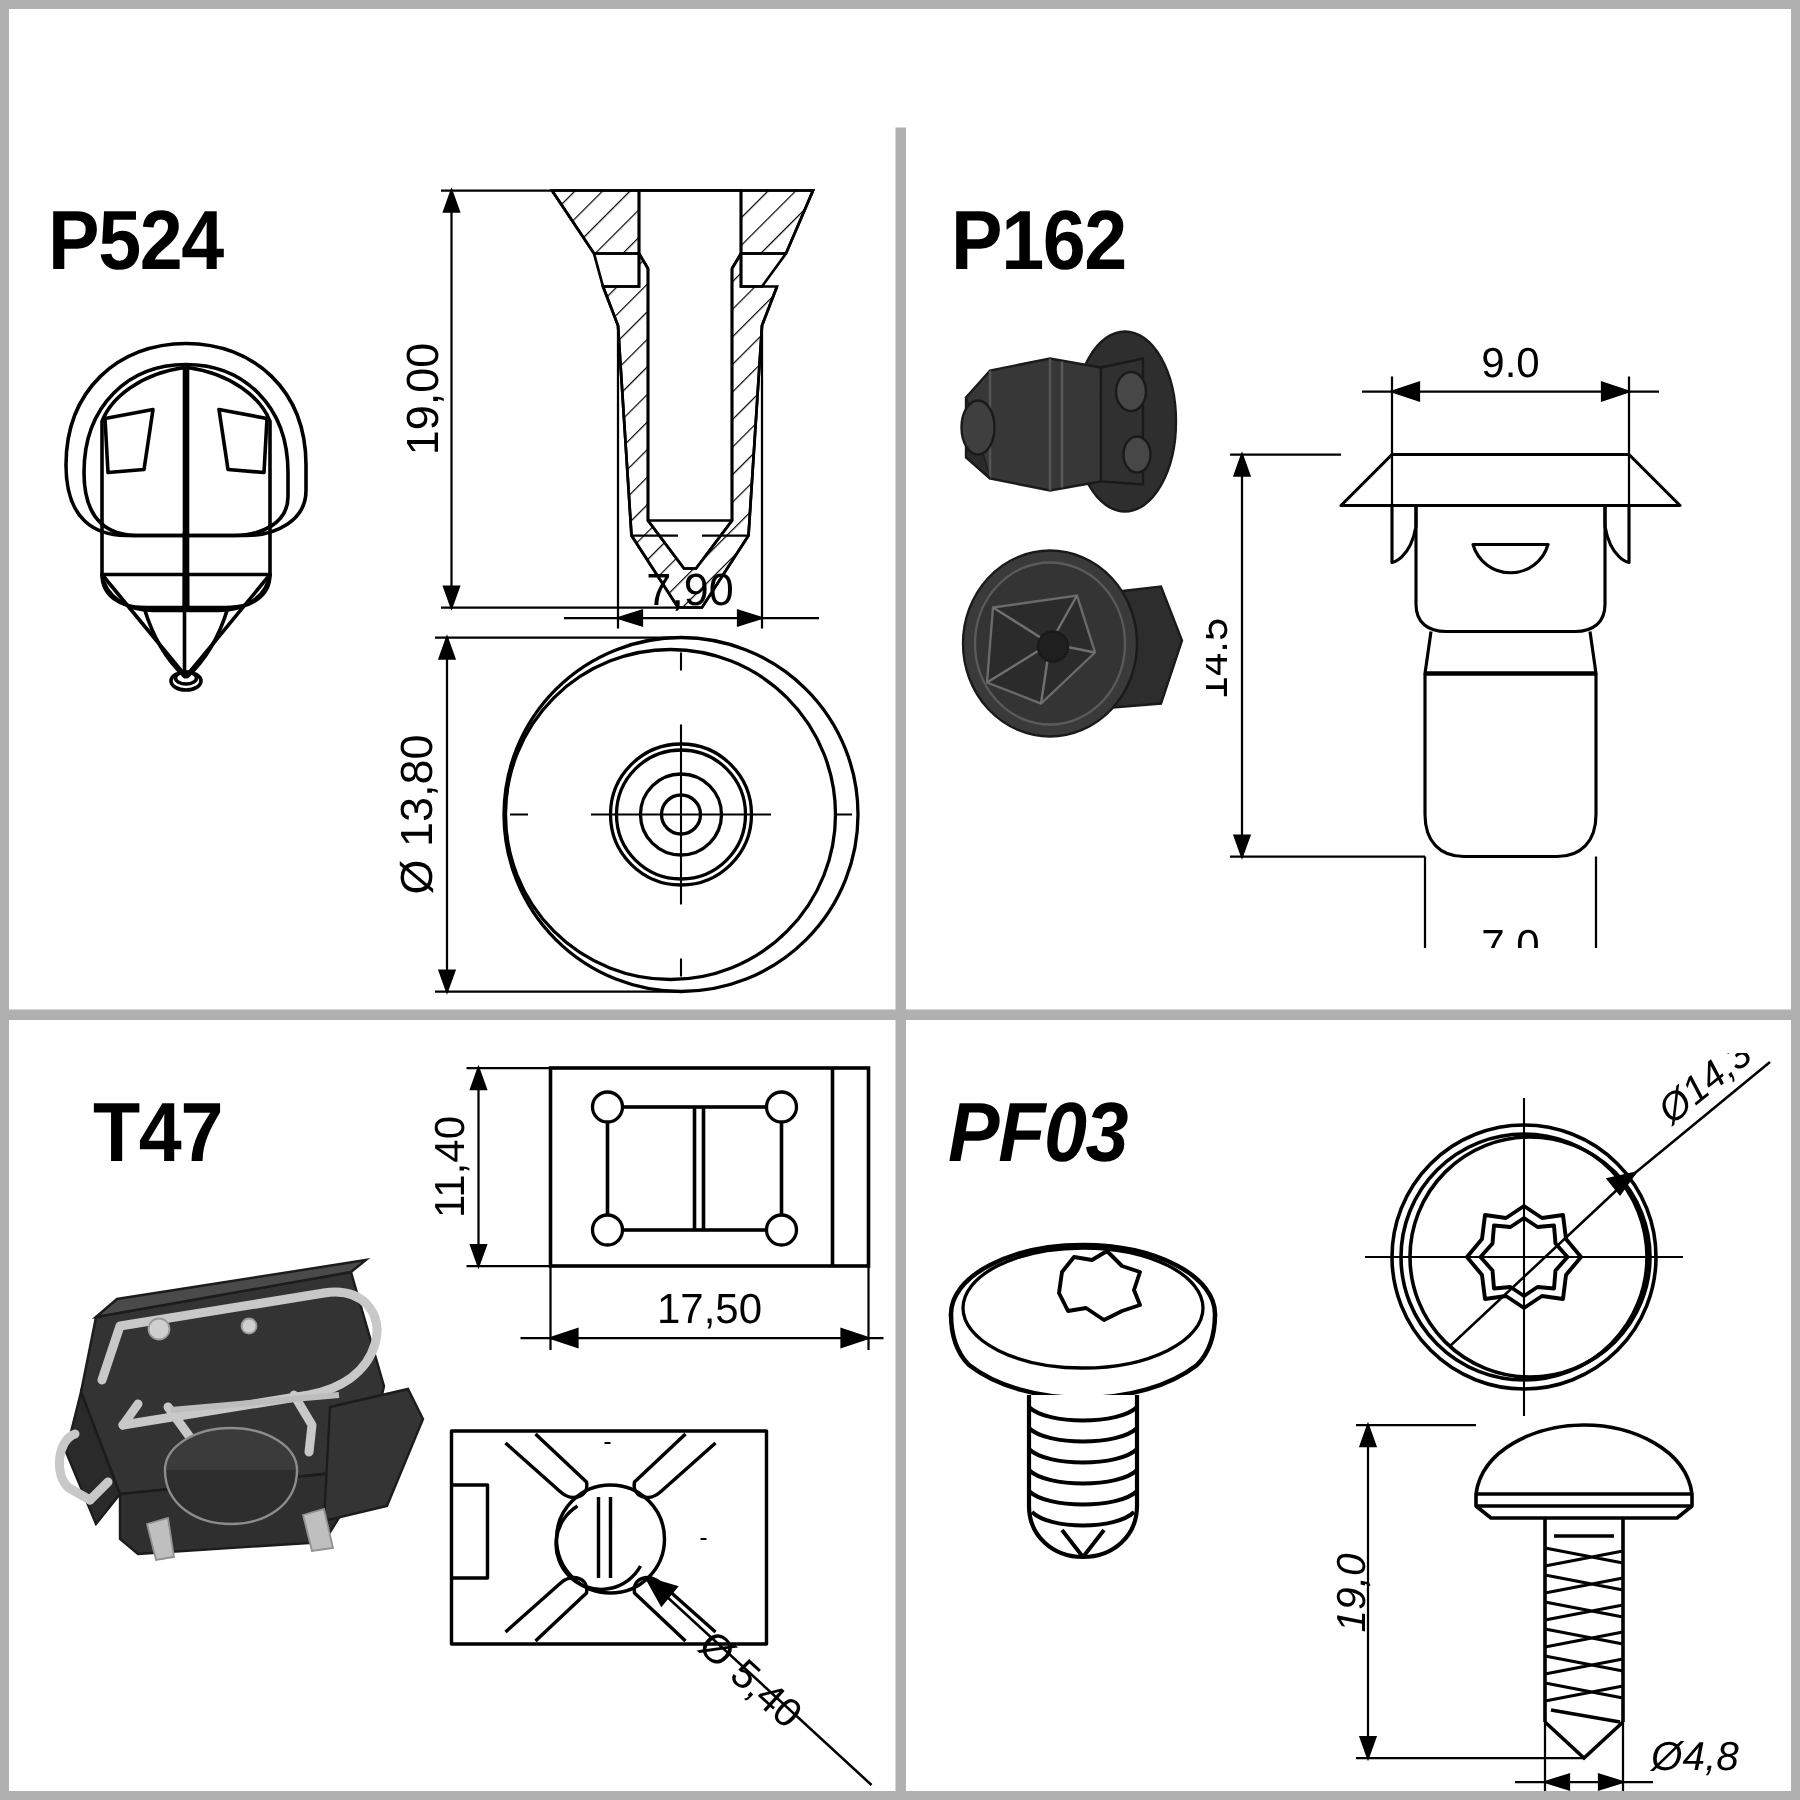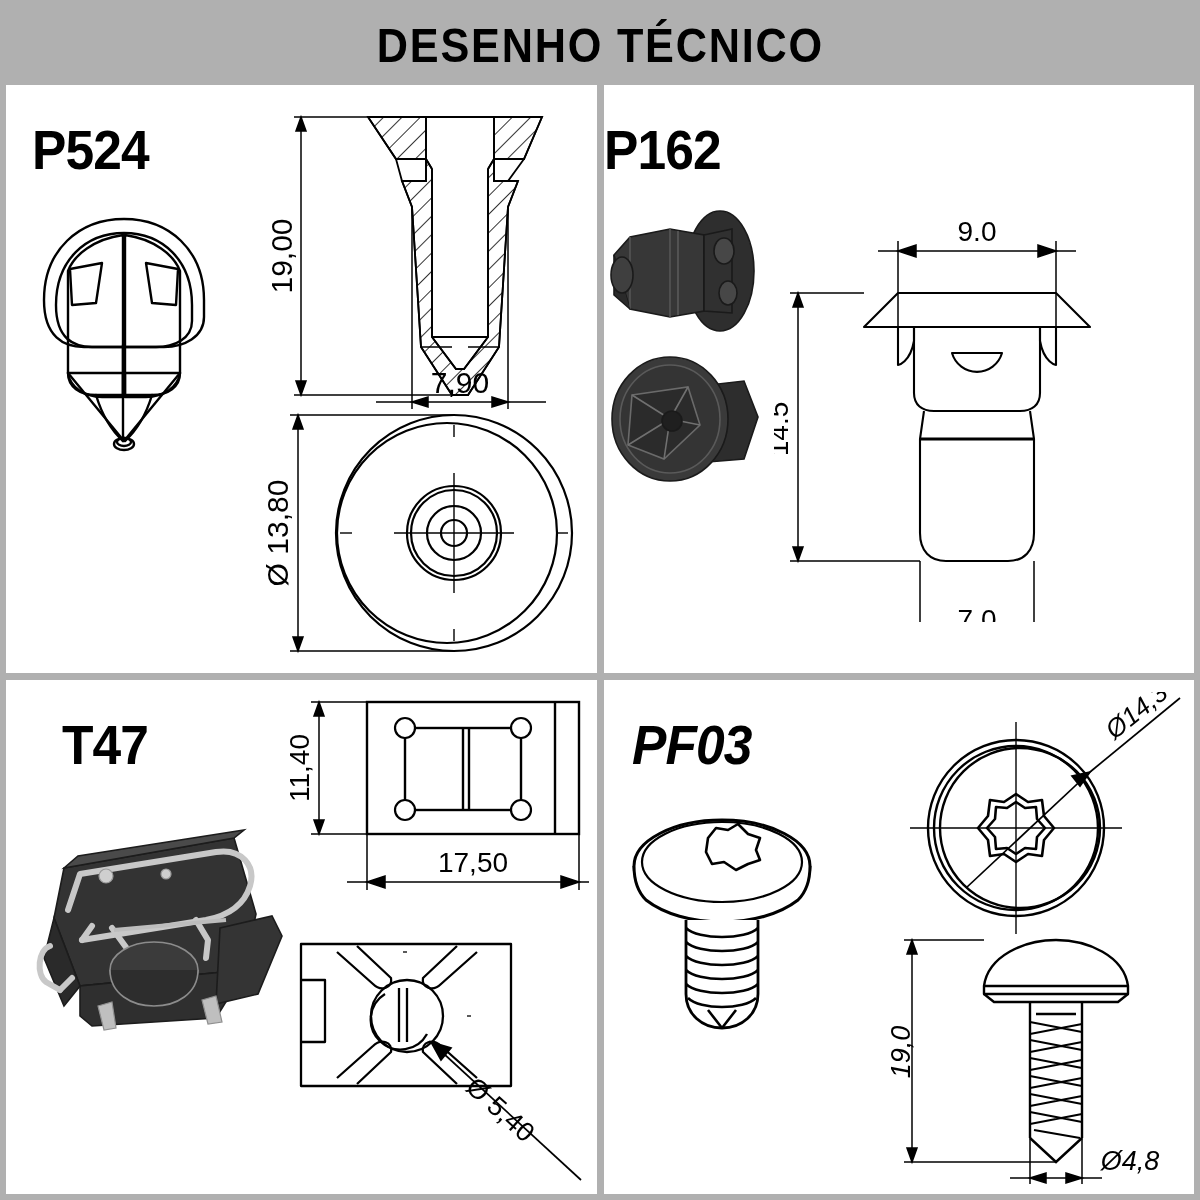--- a/index.html
+++ b/index.html
@@ -41,46 +41,43 @@
     left:591px;top:0;
     width:7px;height:1109px;
     background:#b0b0b0;
   }
   .hdiv{
     position:absolute;
     left:0;top:588px;
     width:1188px;height:7px;
     background:#b0b0b0;
   }
-  .quad{position:absolute;overflow:hidden;}
+  .quad{position:absolute;overflow:hidden;margin-top:10px;}
   .q-tl{left:0;top:0;width:591px;height:588px;}
-  .q-tr{left:568px;top:0;width:590px;height:537px;}
+  .q-tr{left:598px;top:0;width:590px;height:537px;}
   .q-bl{left:0;top:595px;width:638px;height:514px;}
   .q-br{left:598px;top:595px;width:590px;height:514px;font-style:italic;}
   .part-code{
     position:absolute;
     font-size:56px;
     font-weight:bold;
     color:#000000;
     letter-spacing:-1px;
     transform:scaleX(0.92);
     transform-origin:left center;
     white-space:nowrap;
   }
   svg{display:block;}
   .fig{position:absolute;}
 </style>
 </head>
 <body>
 
 <div class="sheet">
 
-  <div class="header">
-    <div class="header-title">DESENHO TÉCNICO</div>
-  </div>
 
   <div class="grid">
     <div class="vdiv"></div>
     <div class="hdiv"></div>
 
     <div class="quad q-tl">
       <div class="part-code" style="left:26px;top:32px;">P524</div>
 
       <div class="fig" style="left:18px;top:120px;">
         <svg width="210" height="250" viewBox="0 0 210 250">

